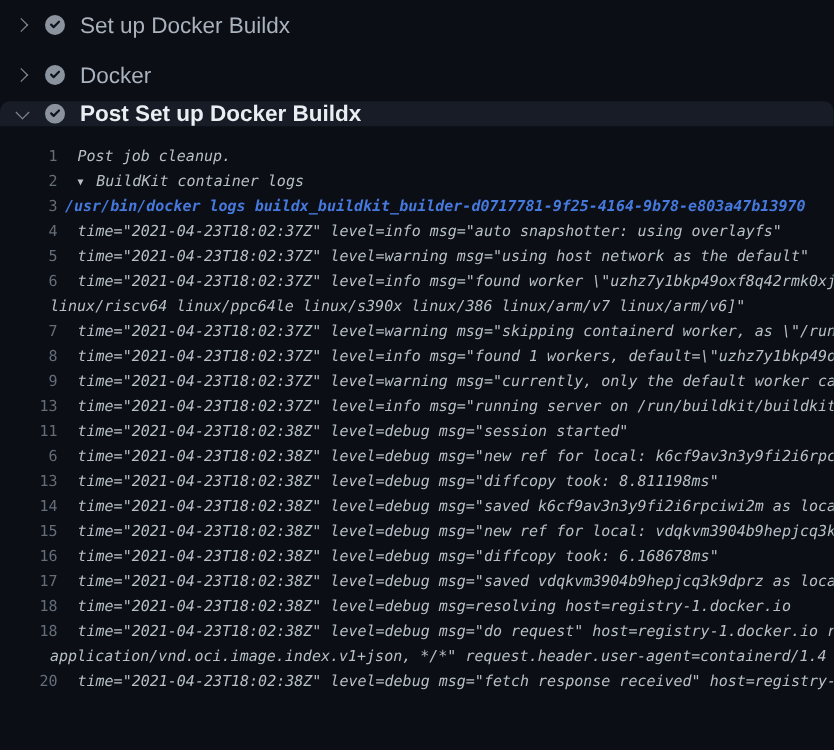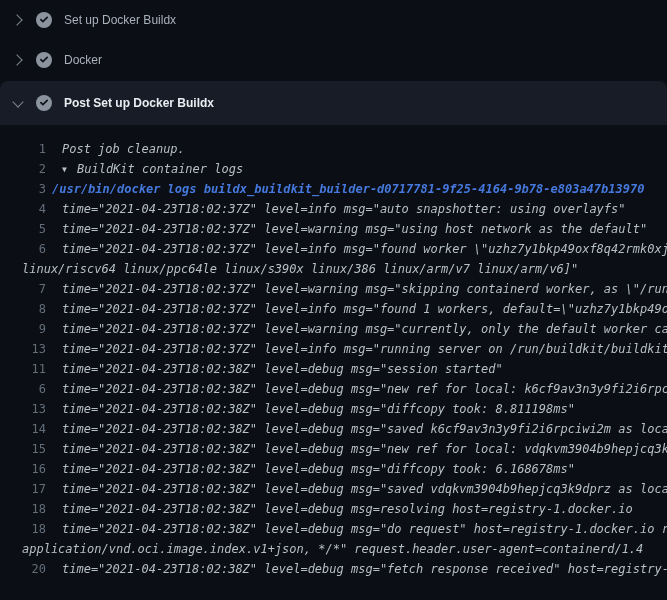--- a/index.html
+++ b/index.html
@@ -8,24 +8,24 @@
     background:#0b0e14;
     font-family:"Liberation Sans",sans-serif;
   }
   .app{width:667px;height:600px;overflow:hidden;position:relative;}
 
   
   .steps{width:100%;}
   .step{
     height:40px;display:flex;align-items:center;
     padding-left:10px;cursor:pointer;
-    color:#a9b2bd;font-size:12px;font-weight:500;
+    color:#a9b2bd;font-size:18px;font-weight:500;
   }
   .step.expanded{
-    height:44px;margin-top:1px;
+    height:20px;margin-top:1px;
     background:#171c26;border-radius:8px 8px 0 0;
     color:#e9eef3;font-weight:600;
   }
   .chev-box{width:16px;height:16px;display:flex;align-items:center;justify-content:center;flex:0 0 16px;}
   .chev{display:inline-block;width:7px;height:7px;
     border-right:1.6px solid #7d8590;border-bottom:1.6px solid #7d8590;}
   .chev.right{transform:rotate(-45deg);margin-left:-3px;}
   .chev.down{transform:rotate(45deg);margin-top:-3px;}
   .status-box{margin-left:10px;width:16px;height:16px;flex:0 0 16px;}
   .step-label{margin-left:12px;white-space:nowrap;}
@@ -35,21 +35,21 @@
     padding-top:14px;
     font-family:"DejaVu Sans Mono","Liberation Mono",monospace;
     font-size:12px;color:#b7bfc8;
   }
   .row{height:20px;line-height:20px;white-space:pre;display:flex;overflow:hidden;}
   .num{
     width:46px;min-width:46px;text-align:right;
     color:#646e7b;user-select:none;
   }
   .txt{margin-left:16px;font-style:italic;}
-  .row.cont{padding-left:22px;}
+  .row.cont{padding-left:40px;}
   .row.cont .txt{margin-left:0;}
   .row.cmd .txt{margin-left:6px;color:#4579dd;font-weight:bold;}
   .marker{
     display:inline-block;width:15px;font-size:8px;
     color:#b7bfc8;vertical-align:1px;cursor:pointer;
   }
 </style>
 </head>
 <body>
 

